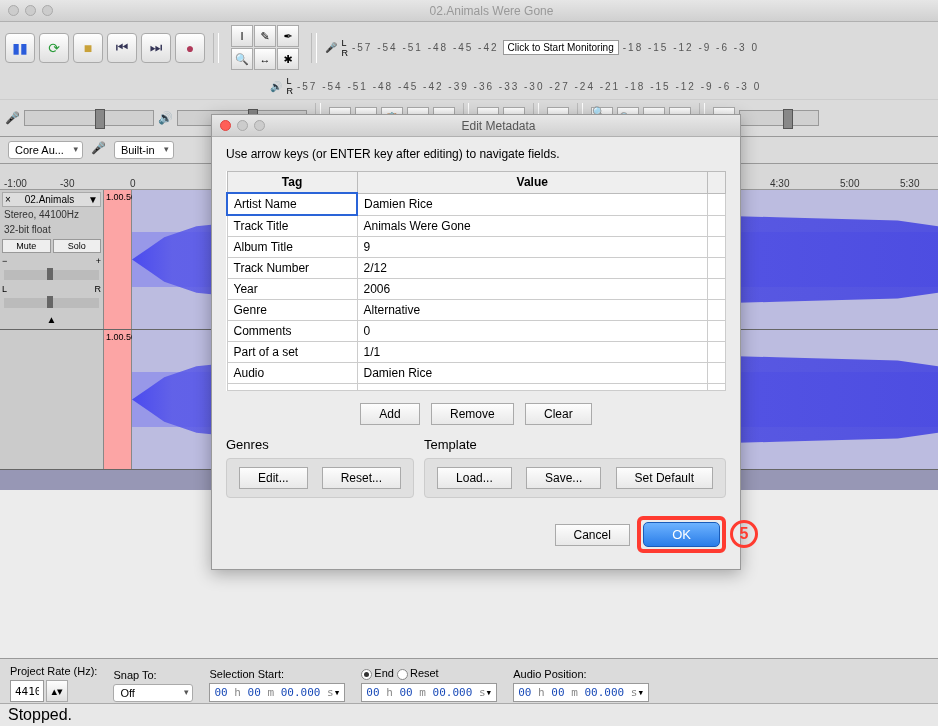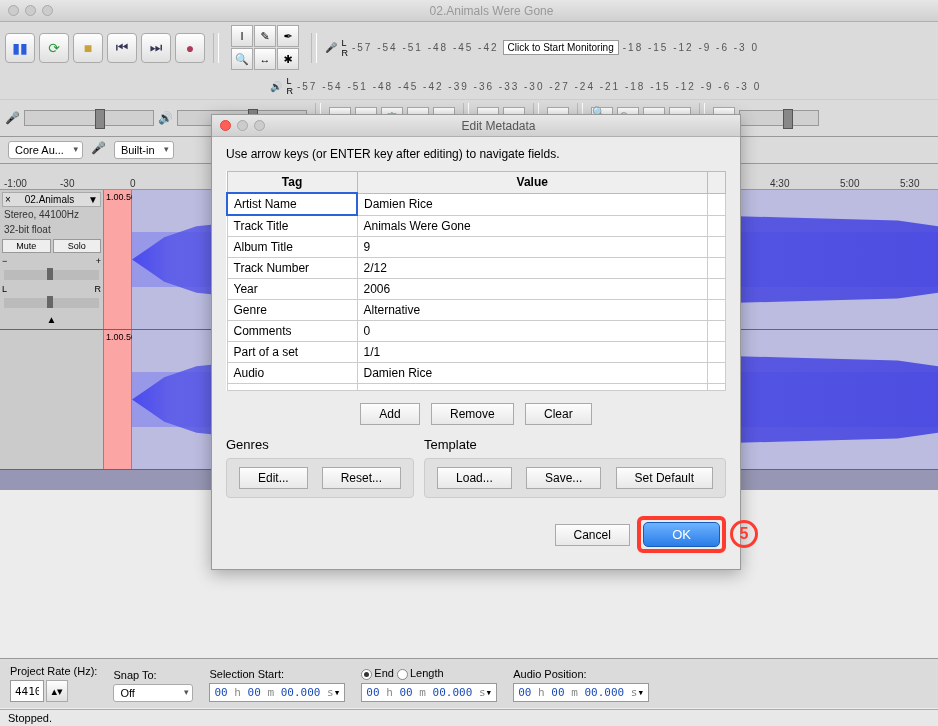--- a/index.html
+++ b/index.html
@@ -81,21 +81,21 @@
 
 .anno { position: absolute; left: 730px; top: 520px; width: 28px; height: 28px; border: 3px solid #ff3b30; border-radius: 50%; color: #ff3b30; font-weight: bold; display: flex; align-items: center; justify-content: center; font-size: 16px; }
 
 
 .bottom-bar { position: absolute; bottom: 18px; left: 0; right: 0; background: #dbdbdb; border-top: 1px solid #999; padding: 6px 10px; display: flex; gap: 16px; align-items: flex-end; font-size: 11px; }
 .bottom-group { display: flex; flex-direction: column; gap: 3px; }
 .time-field { background: #fff; border: 1px solid #999; padding: 2px 4px; font-family: monospace; font-size: 11px; }
 .time-field .h { color: #888; }
 .time-field .v { color: #1a4bb8; }
 
-.status { position: absolute; bottom: 0; left: 0; right: 0; background: #e8e8e8; border-top: 1px solid #aaa; padding: 2px 8px; font-size: 11px; }
+.status { position: absolute; bottom: 0; left: 0; right: 0; background: #e8e8e8; border-top: 1px solid #aaa; padding: 2px 8px; font-size: 16px; }
 
 .radio-dot { display: inline-block; width: 11px; height: 11px; border: 1px solid #888; border-radius: 50%; vertical-align: middle; margin-right: 2px; background: #fff; }
 .radio-dot.on::after { content: ''; display: block; width: 5px; height: 5px; background: #333; border-radius: 50%; margin: 2px; }
 </style>
 </head>
 <body>
 
 <div class="titlebar">
   <div class="traffic">
     <span></span>
@@ -351,21 +351,21 @@
   </div>
   <div class="bottom-group">
     <span>Snap To:</span>
     <div class="dropdown" style="width:80px">Off</div>
   </div>
   <div class="bottom-group">
     <span>Selection Start:</span>
     <div class="time-field"><span class="v">00</span> <span class="h">h</span> <span class="v">00</span> <span class="h">m</span> <span class="v">00.000</span> <span class="h">s</span>▾</div>
   </div>
   <div class="bottom-group">
-    <span><span class="radio-dot on"></span><span>End</span> <span class="radio-dot"></span><span>Length</span></span>
+    <span><span class="radio-dot on"></span><span>End</span> <span class="radio-dot"></span><span>Reset</span></span>
     <div class="time-field"><span class="v">00</span> <span class="h">h</span> <span class="v">00</span> <span class="h">m</span> <span class="v">00.000</span> <span class="h">s</span>▾</div>
   </div>
   <div class="bottom-group">
     <span>Audio Position:</span>
     <div class="time-field"><span class="v">00</span> <span class="h">h</span> <span class="v">00</span> <span class="h">m</span> <span class="v">00.000</span> <span class="h">s</span>▾</div>
   </div>
 </div>
 
 <div class="status">Stopped.</div>
 

